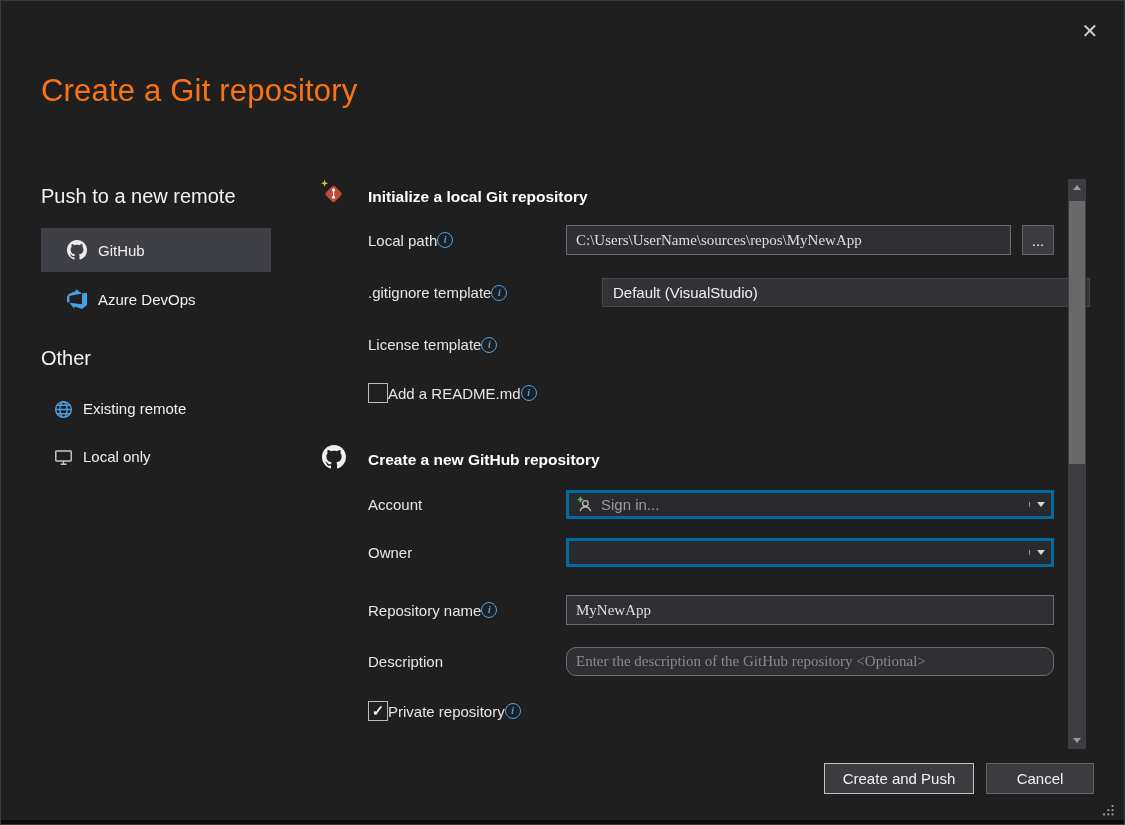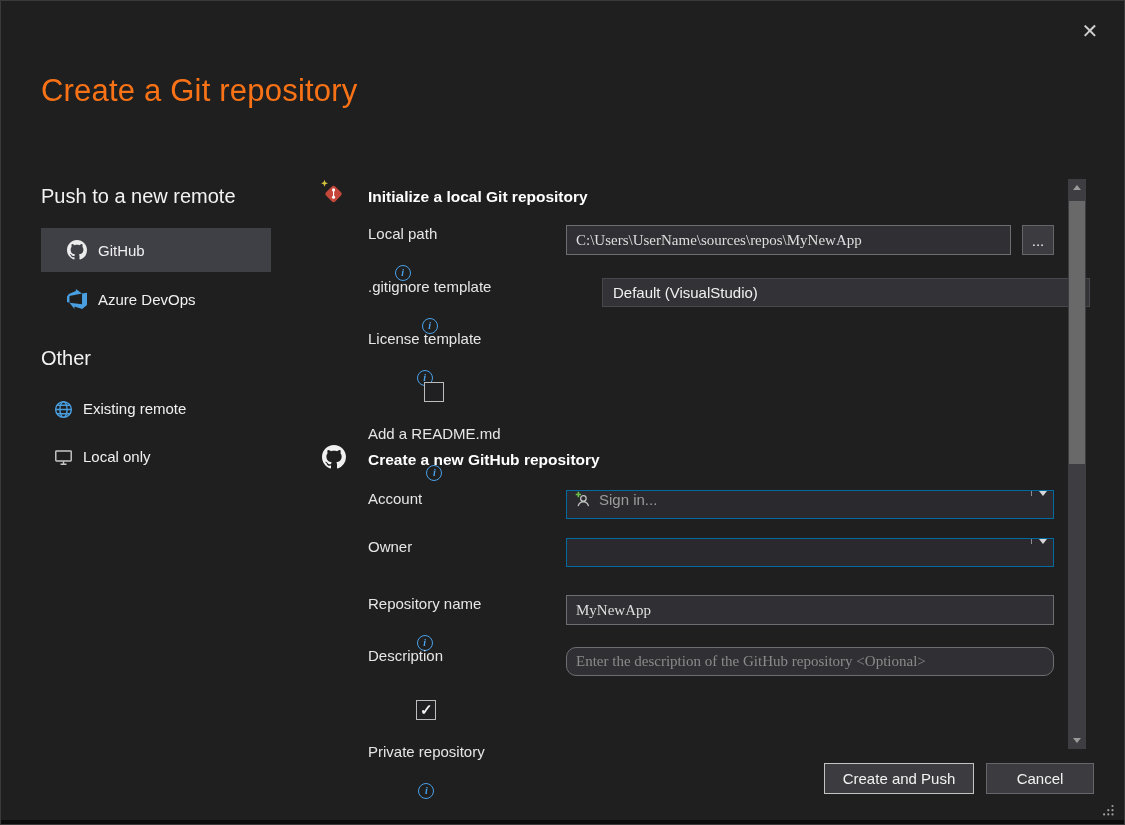--- a/index.html
+++ b/index.html
@@ -8,33 +8,33 @@
   .abs{position:absolute;}
   .title{font-size:31px;font-weight:300;color:#f97316;letter-spacing:.2px;}
   .close-btn{display:flex;align-items:center;justify-content:center;font-size:20px;color:#cfcfcf;
              background:transparent;border:none;font-family:inherit;}
   .sb-heading{font-size:20px;color:#f2f2f2;}
   .sb-item{display:flex;align-items:center;gap:11px;font-size:15px;color:#f0f0f0;
            padding-left:26px;box-sizing:border-box;}
   .sb-item.selected{background:#3f3f46;}
   .sb-link{display:flex;align-items:flex-start;gap:10px;font-size:15px;color:#f0f0f0;}
   .sec-heading{font-size:15.5px;font-weight:bold;color:#ffffff;}
-  .lbl{display:flex;align-items:center;gap:23px;font-size:15px;color:#e6e6e6;flex-direction:column;}
+  .lbl{display:flex;align-items:center;gap:0;font-size:15px;color:#e6e6e6;}
   .info{width:16px;height:16px;border:1.5px solid #4ba0e8;border-radius:50%;position:relative;
         box-sizing:border-box;flex:none;}
   .info::after{content:"i";position:absolute;left:0;right:0;top:50%;transform:translateY(-52%);
         text-align:center;font:italic bold 10px "Liberation Serif",serif;color:#4ba0e8;}
   .textbox{background:#303034;border:1px solid #6e6e72;color:#dedede;font-size:15px;padding:0 9px;
         box-sizing:border-box;font-family:Liberation Serif, serif;outline:none;}
   .textbox::placeholder{color:#8a8a8a;}
   .dropdown{background:#333337;border:1px solid #48484c;display:flex;align-items:center;
         justify-content:space-between;padding:0 10px;font-size:15px;color:#f0f0f0;box-sizing:border-box;margin-left:36px;}
   .tri{width:0;height:0;border-left:4.5px solid transparent;border-right:4.5px solid transparent;
         border-top:5.5px solid #d6d6d6;}
-  .combo{background:#2a2a2e;border:1px solid #0369a1;display:flex;align-items:flex-start;box-sizing:border-box;}
+  .combo{background:#2a2a2e;border:3px solid #0369a1;display:flex;align-items:center;box-sizing:border-box;}
   .combo-main{flex:1;display:flex;align-items:center;gap:7px;padding:0 8px;font-size:15px;color:#9b9b9b;}
   .combo-arrow{width:21px;border-left:1px solid #8f8f8f;display:flex;align-items:center;justify-content:center;}
   .checkbox{width:20px;height:20px;border:1px solid #bdbdbd;background:#202022;box-sizing:border-box;
         display:flex;align-items:center;justify-content:center;color:#f5f5f5;font-size:15px;font-weight:bold;flex:none;}
   .btn{display:flex;align-items:center;justify-content:center;background:#3c3c40;border:1px solid #66666a;
         color:#f2f2f2;font-size:15px;font-family:inherit;box-sizing:border-box;padding:0;}
   .btn.primary{border-color:#c3c3c3;}
   .scrollbar{background:#3e3e42;}
   .scroll-thumb{position:absolute;left:1px;right:1px;background:#696969;}
   .scroll-arrow{position:absolute;left:0;right:0;height:17px;display:flex;align-items:center;justify-content:center;}

